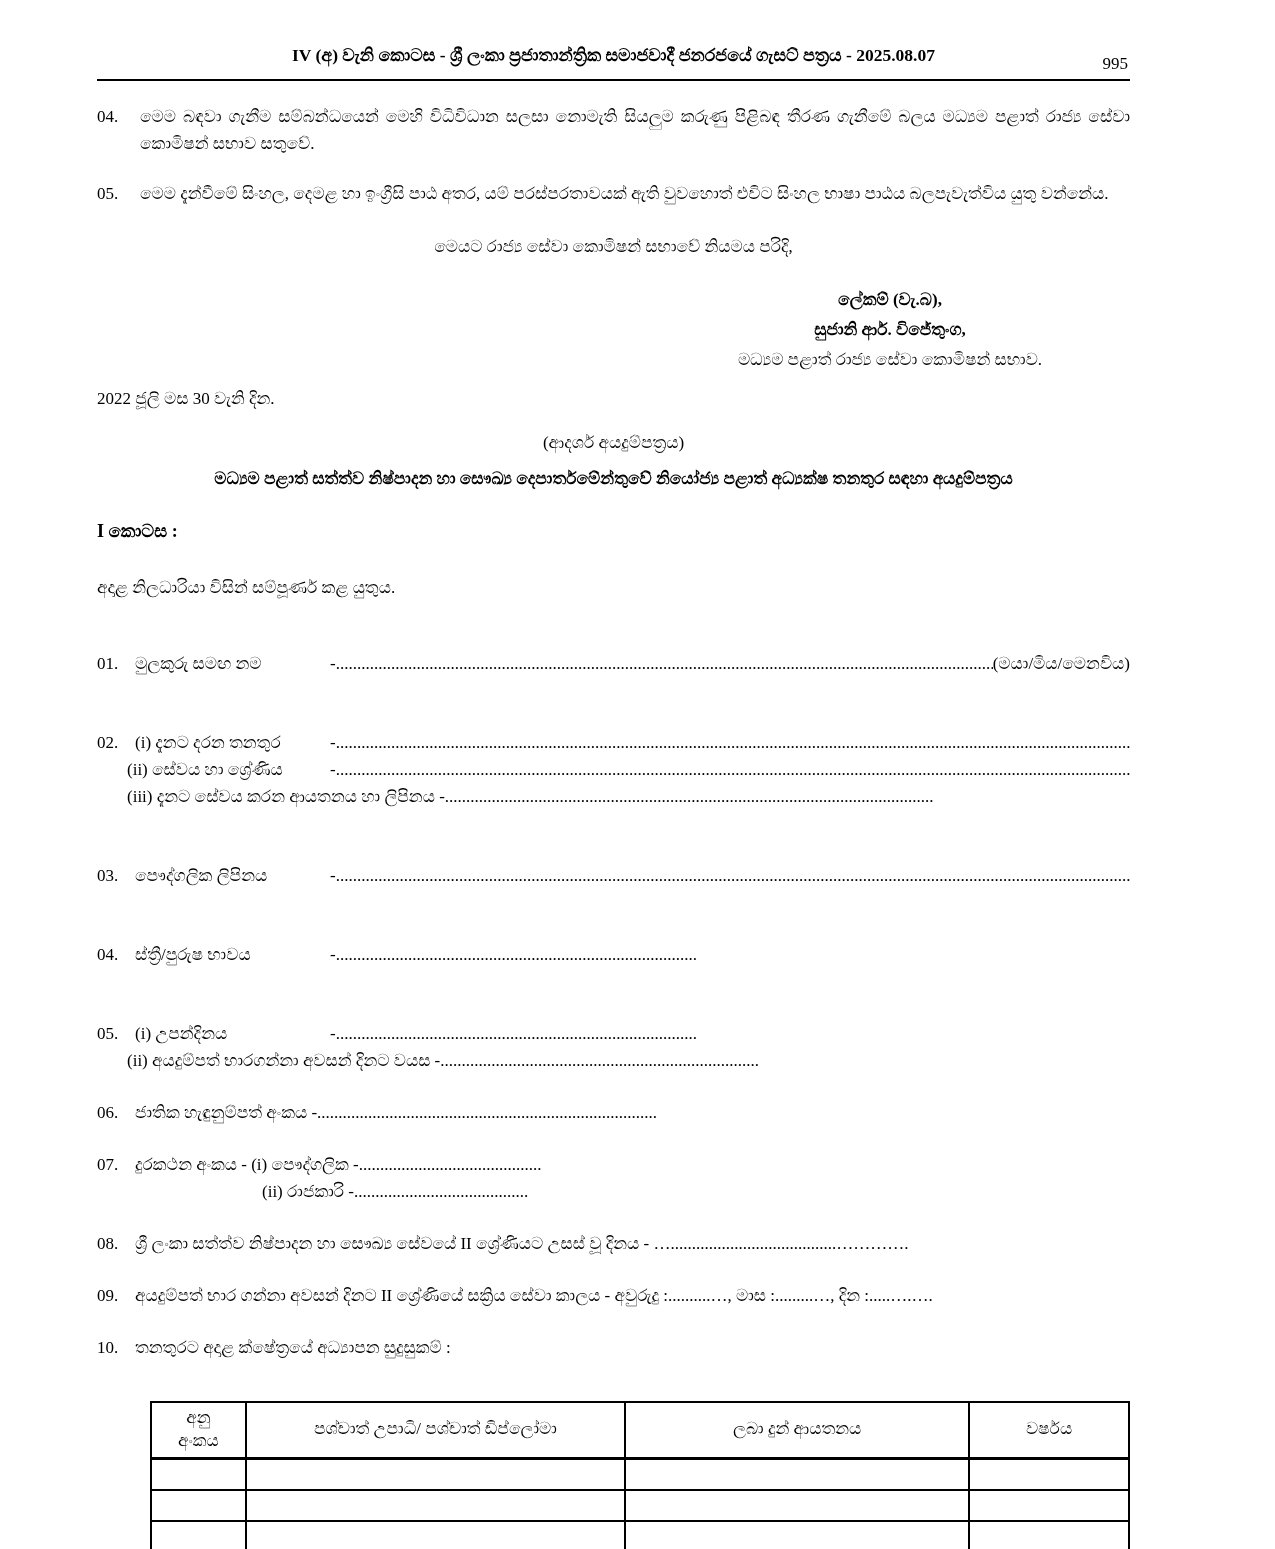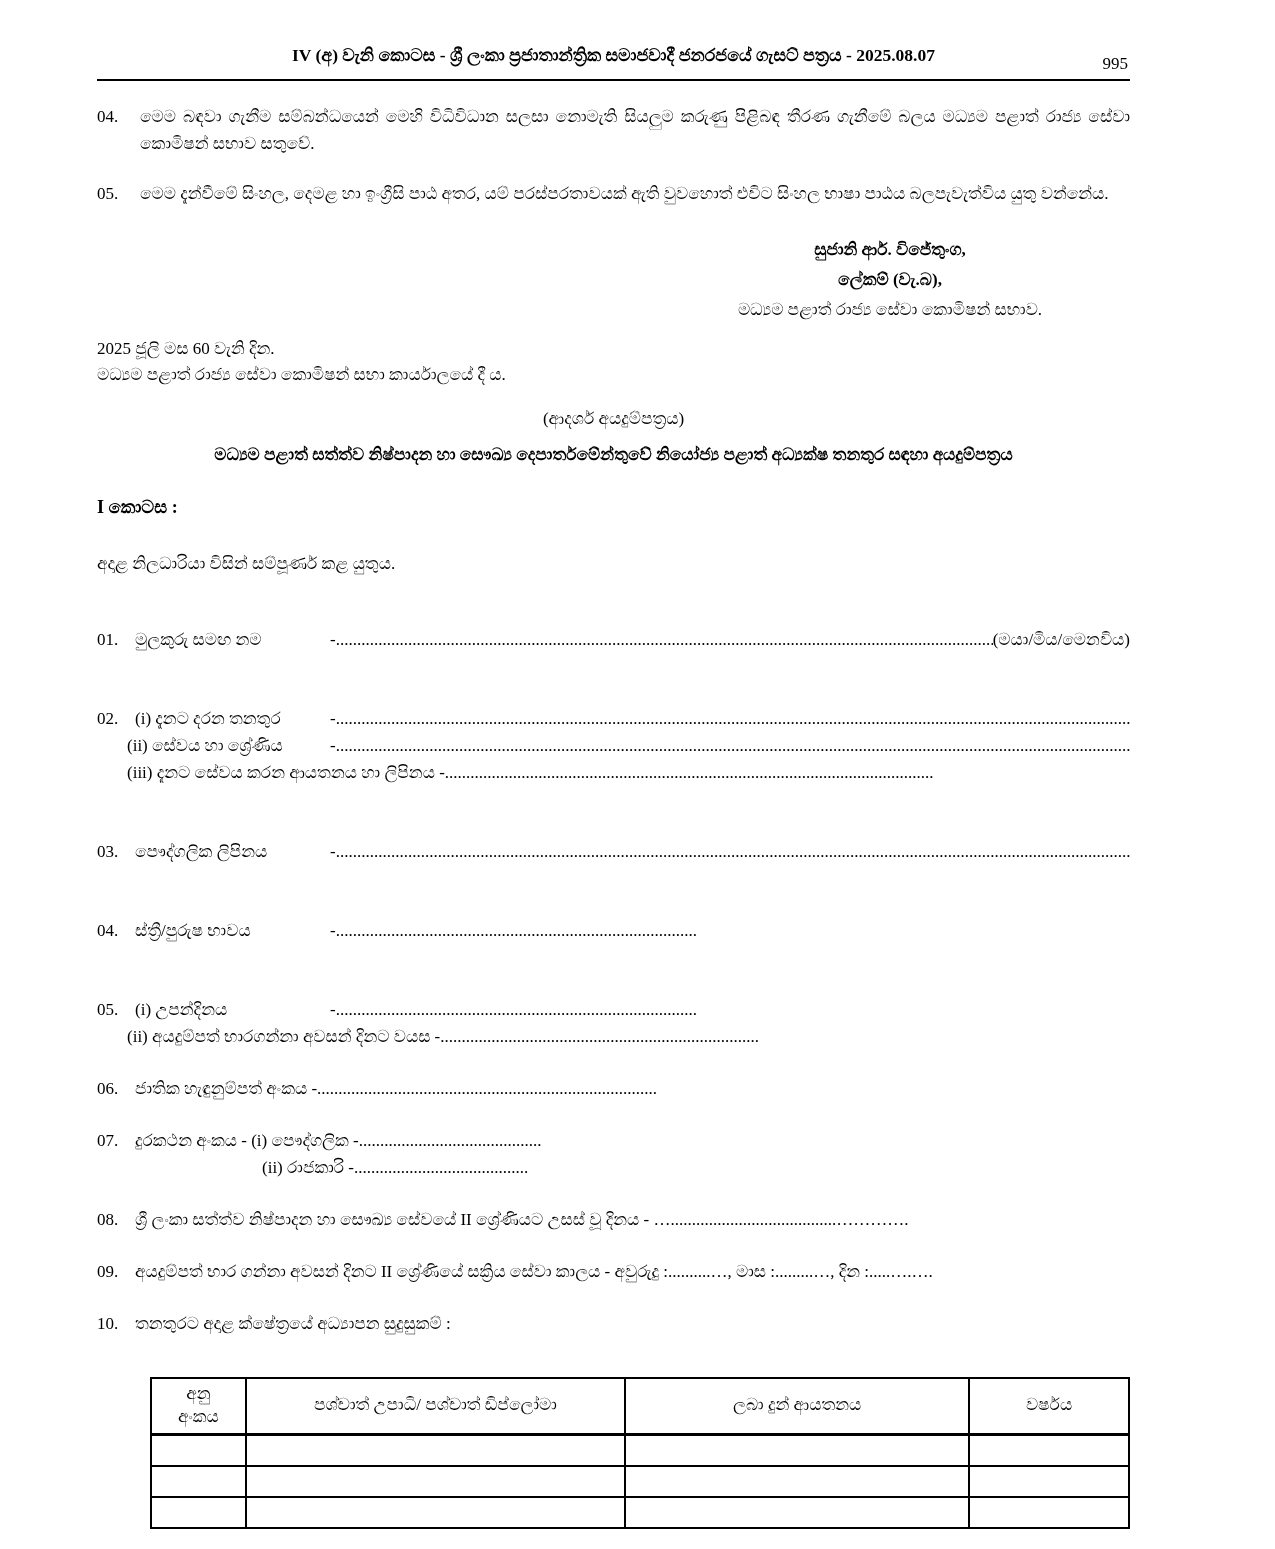--- a/index.html
+++ b/index.html
@@ -72,29 +72,29 @@
   <div class="clause">
     <span class="c-num">04.</span>
     <span class="c-text">මෙම බඳවා ගැනීම සම්බන්ධයෙන් මෙහි විධිවිධාන සලසා නොමැති සියලුම කරුණු පිළිබඳ තීරණ ගැනීමේ බලය  මධ්‍යම පළාත් රාජ්‍ය සේවා කොමිෂන් සභාව සතුවේ.</span>
   </div>
 
   <div class="clause">
     <span class="c-num">05.</span>
     <span class="c-text">මෙම දැන්වීමේ සිංහල, දෙමළ හා ඉංග්‍රීසි පාඨ අතර, යම් පරස්පරතාවයක් ඇති වුවහොත් එවිට සිංහල භාෂා පාඨය බලපැවැත්විය යුතු වන්නේය.</span>
   </div>
 
+  <div class="by-order">මෙයට රාජ්‍ය සේවා කොමිෂන් සභාවේ නියමය පරිදි,</div>
 
   <div class="signature">
+    <div class="sig-bold">ලේකම් (වැ.බ),</div>
     <div class="sig-bold">සුජානි ආර්. විජේතුංග,</div>
-    <div class="sig-bold">ලේකම් (වැ.බ),</div>
     <div>මධ්‍යම පළාත් රාජ්‍ය සේවා කොමිෂන් සභාව.</div>
   </div>
 
-  <div class="date-line">2025 ජූලි මස 60 වැනි දින.</div>
-  <div class="place-line">මධ්‍යම පළාත් රාජ්‍ය සේවා කොමිෂන් සභා කාර්යාලයේ දී ය.</div>
+  <div class="date-line">2022 ජූලි මස 30 වැනි දින.</div>
 
   <div class="form-heading">(ආදර්ශ අයදුම්පත්‍රය)</div>
   <div class="form-title">මධ්‍යම පළාත් සත්ත්ව නිෂ්පාදන හා සෞඛ්‍ය දෙපාර්තමේන්තුවේ  නියෝජ්‍ය පළාත් අධ්‍යක්ෂ තනතුර සඳහා අයදුම්පත්‍රය</div>
 
   <div class="part-heading">I කොටස :</div>
   <div class="instruction">අදාළ නිලධාරියා විසින් සම්පූර්ණ කළ යුතුය.</div>
 
   <div class="fgroup">
     <div class="fline">
       <span class="f-num">01.</span>

